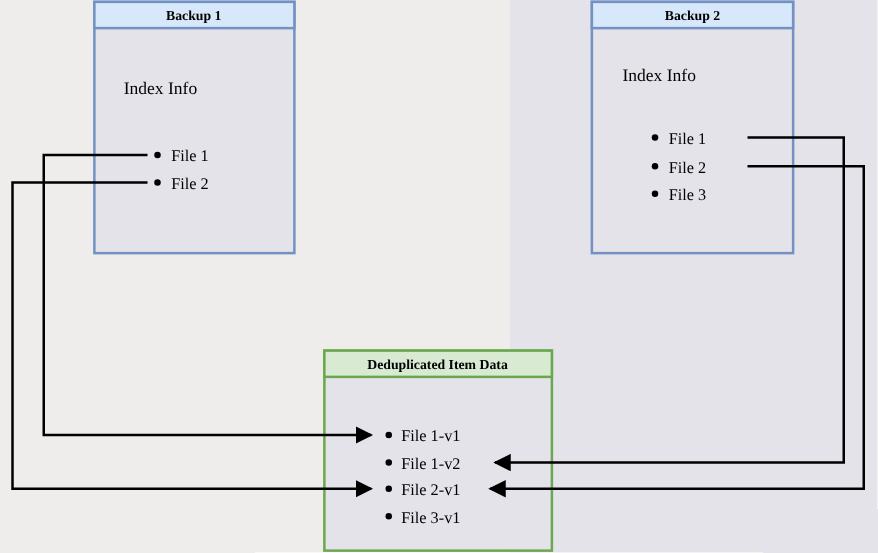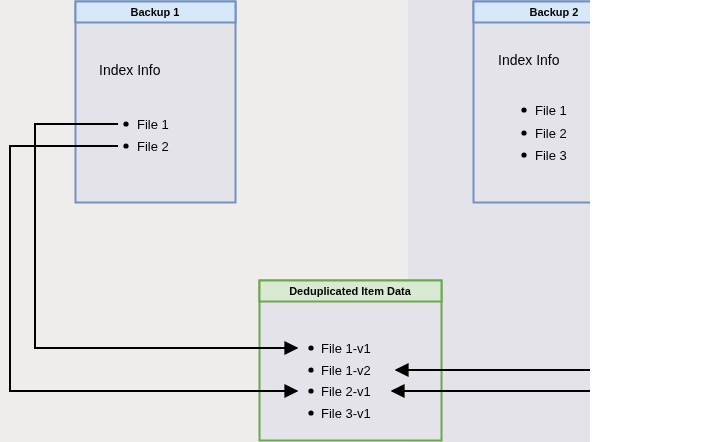--- a/index.html
+++ b/index.html
@@ -2,24 +2,24 @@
 <html><head>
 <meta charset="utf-8">
 <style>
   html, body {
     margin: 0;
     padding: 0;
     background: #ffffff;
   }
   #canvas {
     position: relative;
-    width: 590px;
+    width: 702px;
     height: 442px;
     overflow: hidden;
-    font-family: Liberation Sans, sans-serif;
+    font-family: Liberation Serif, serif;
   }
   #canvas svg {
     position: absolute;
     top: 0;
     left: 0;
     width: 702px;
     height: 442px;
   }
   .box-title {
     font-size: 11px;

